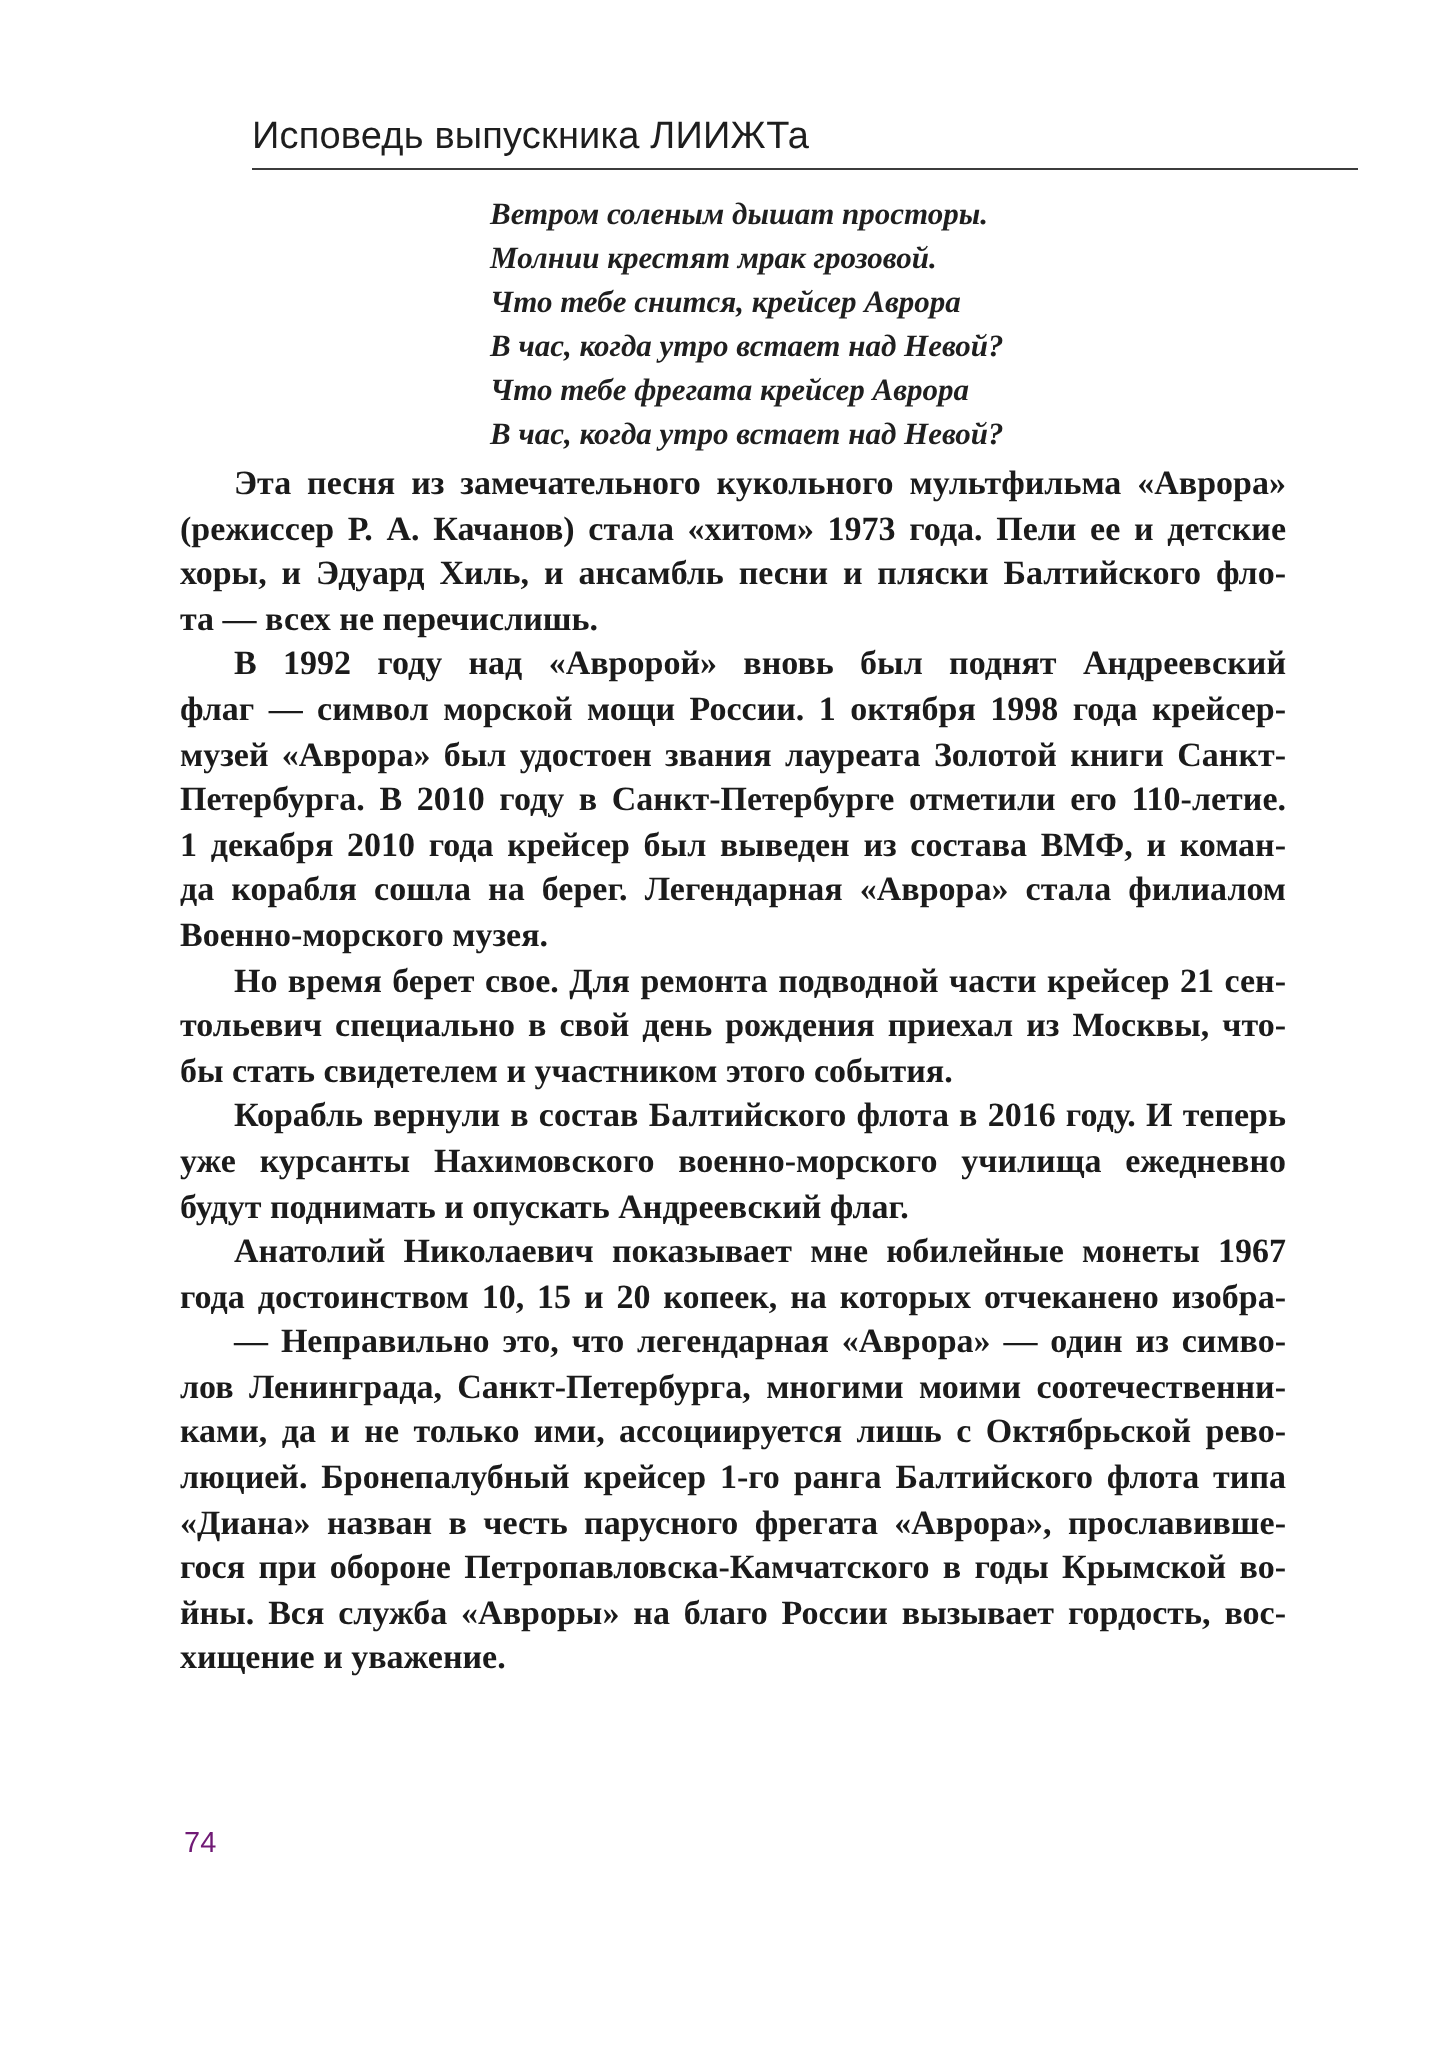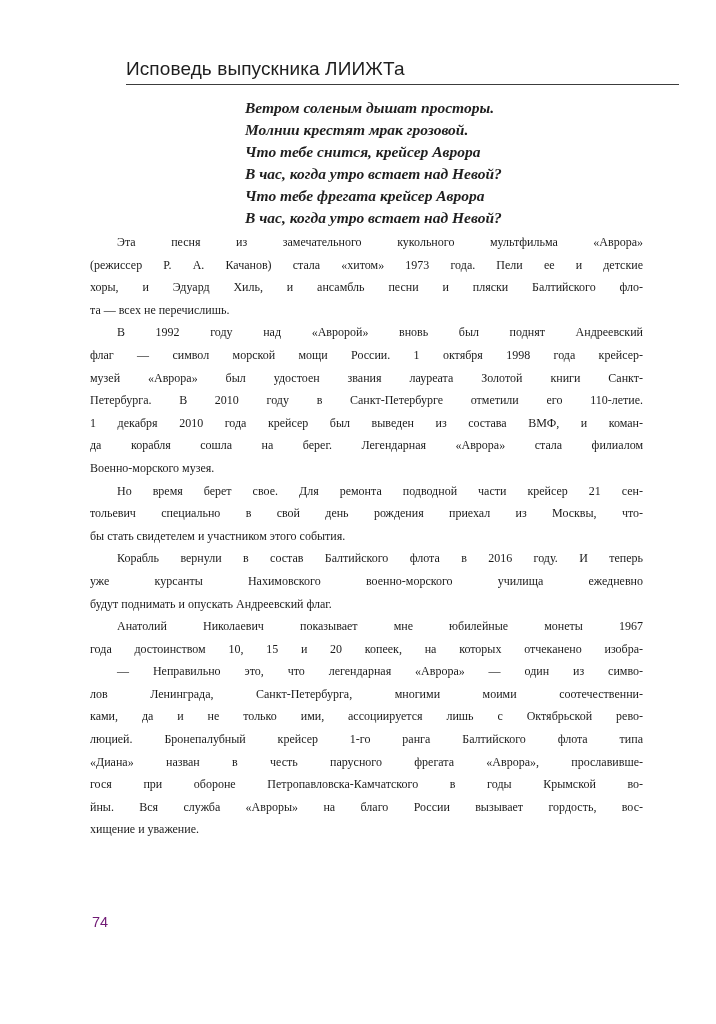--- a/index.html
+++ b/index.html
@@ -36,22 +36,23 @@
     margin-left: 155px;
     font-style: italic;
     font-size: 15.5px;
     line-height: 22px;
     color: #1f1f1f;
     font-weight: bold;
   }
   .poem .poem-line { white-space: nowrap; }
   .body-text {
     margin-top: 2px;
-    font-size: 12px;
+    font-size: 17px;
     line-height: 22.6px;
+    font-weight: bold;
   }
   .body-text .line {
     text-align: justify;
     text-align-last: justify;
   }
   .body-text .line.last { text-align-last: left; }
   .body-text .line.first { text-indent: 27px; }
   .page-number {
     position: absolute;
     left: 92px;

